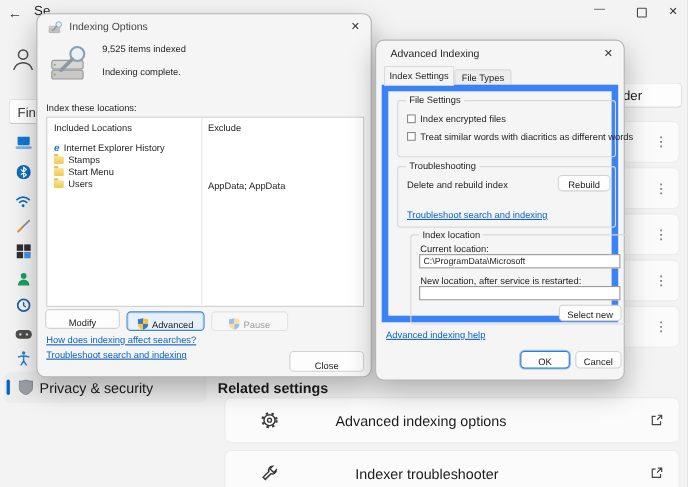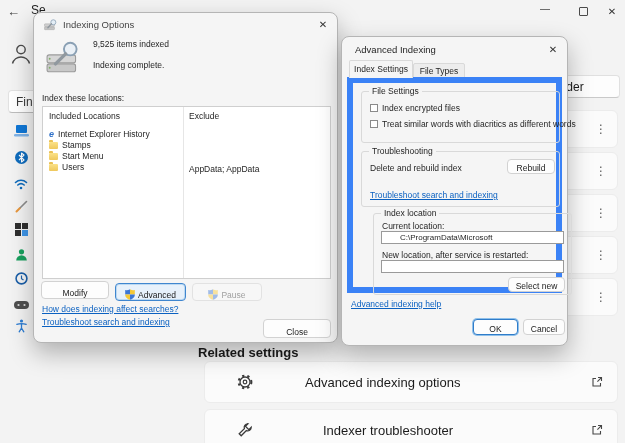--- a/index.html
+++ b/index.html
@@ -15,21 +15,21 @@
   .win-btn.adv{background:#e7f1fb;border:1px solid #3f86cf;box-shadow:0 0 0 1px #bcd9f2 inset;}
   .win-btn.dis{color:#a0a0a0;background:#f7f7f7;border-color:#e2e2e2;}
   .win-btn.okfocus{border:1px solid #2f7cc9;box-shadow:0 0 0 1px #8fc0ea;}
   .dlg{background:#f5f5f5;border:1px solid #b5b5b5;border-radius:8px;
        box-shadow:0 10px 24px rgba(0,0,0,.28);}
   .dlg-title{font-size:9.5px;color:#444;}
   .closex{font-size:10px;color:#333;display:flex;align-items:center;justify-content:center;cursor:pointer;}
   .group{position:absolute;border:1px solid #d9d9d9;border-radius:3px;box-sizing:border-box;}
   .legend{position:absolute;top:-6px;left:7px;background:#f5f5f5;padding:0 3px;font-size:8.5px;color:#1f1f1f;white-space:nowrap;}
   .cb{width:8px;height:8px;background:#fff;border:1px solid #8a8a8a;display:inline-block;box-sizing:border-box;flex:none;}
-  .tbox{background:#fff;border:1px solid #9a9a9a;font-size:8px;color:#1f1f1f;padding:1px 18px;box-sizing:border-box;font-family:inherit;}
+  .tbox{background:#fff;border:1px solid #9a9a9a;font-size:8px;color:#1f1f1f;padding:1px 3px;box-sizing:border-box;font-family:inherit;}
   .card{background:#fbfbfb;border:1px solid #ececec;border-radius:6px;}
   .folder{width:9px;height:7px;background:linear-gradient(#fbe289,#efc85d);border-radius:1px;position:relative;display:inline-block;flex:none;}
   .folder:before{content:"";position:absolute;top:-2px;left:0;width:4px;height:2px;background:#e9c055;border-radius:1px 1px 0 0;}
   .lrow{position:absolute;display:flex;align-items:center;gap:4px;font-size:8.5px;color:#1f1f1f;white-space:nowrap;}
   .tab{position:absolute;border:1px solid #d9d9d9;font-size:8.5px;color:#1f1f1f;display:flex;align-items:center;justify-content:center;box-sizing:border-box;}
   .morebtn{font-size:12px;color:#5c5c5c;}
 </style>
 </head>
 <body>
 
@@ -113,20 +113,27 @@
         <circle cx="10.5" cy="5" r="1.1" fill="#ddd"></circle>
       </svg>
   </div>
   <div class="abs" style="left:15px;top:319px;">
     <svg width="13" height="14" viewBox="0 0 13 14" fill="none" stroke="#2b7cd3" stroke-width="1.3" stroke-linecap="round">
         <circle cx="6.5" cy="2" r="1.6" fill="#2b7cd3" stroke="none"></circle>
         <path d="M1.8 5.4c3.1-1 6.3-1 9.4 0M6.5 5v4M6.5 9 4.2 12.8M6.5 9l2.3 3.8"></path>
       </svg>
   </div>
 
+  <div class="abs" style="left:4px;top:338px;width:184px;height:28px;background:#ececec;border-radius:5px;">
+    <div class="abs" style="left:2px;top:7px;width:3px;height:14px;background:#0067c0;border-radius:2px;"></div>
+    <svg class="abs" style="left:13px;top:7px;" width="13" height="14" viewBox="0 0 10 11">
+      <path d="M5 .2C6.4 1 8.6 1.3 9.8 1.1V5.8C9.8 8.6 7 10.3 5 10.8 3 10.3 .2 8.6 .2 5.8V1.1C1.4 1.3 3.6 1 5 .2Z" fill="#9aa0a6" stroke="#70757a" stroke-width=".5"></path>
+    </svg>
+    <span class="abs stxt" style="left:32px;top:7px;white-space:nowrap;">Privacy &amp; security</span>
+  </div>
 
 
   <div class="abs" style="left:556px;top:75px;width:64px;height:23px;background:#fdfdfd;border:1px solid #e0e0e0;border-bottom-color:#c9c9c9;border-radius:4px;display:flex;align-items:center;justify-content:flex-start;">
     <span style="font-size:12px;color:#1b1b1b;">older</span>
   </div>
 
   <div class="abs card" style="left:496px;top:110px;width:122px;height:38px;">
     <span class="abs morebtn" style="right:10px;top:11px;">⋮</span>
   </div>
   <div class="abs card" style="left:496px;top:152px;width:122px;height:38px;">

